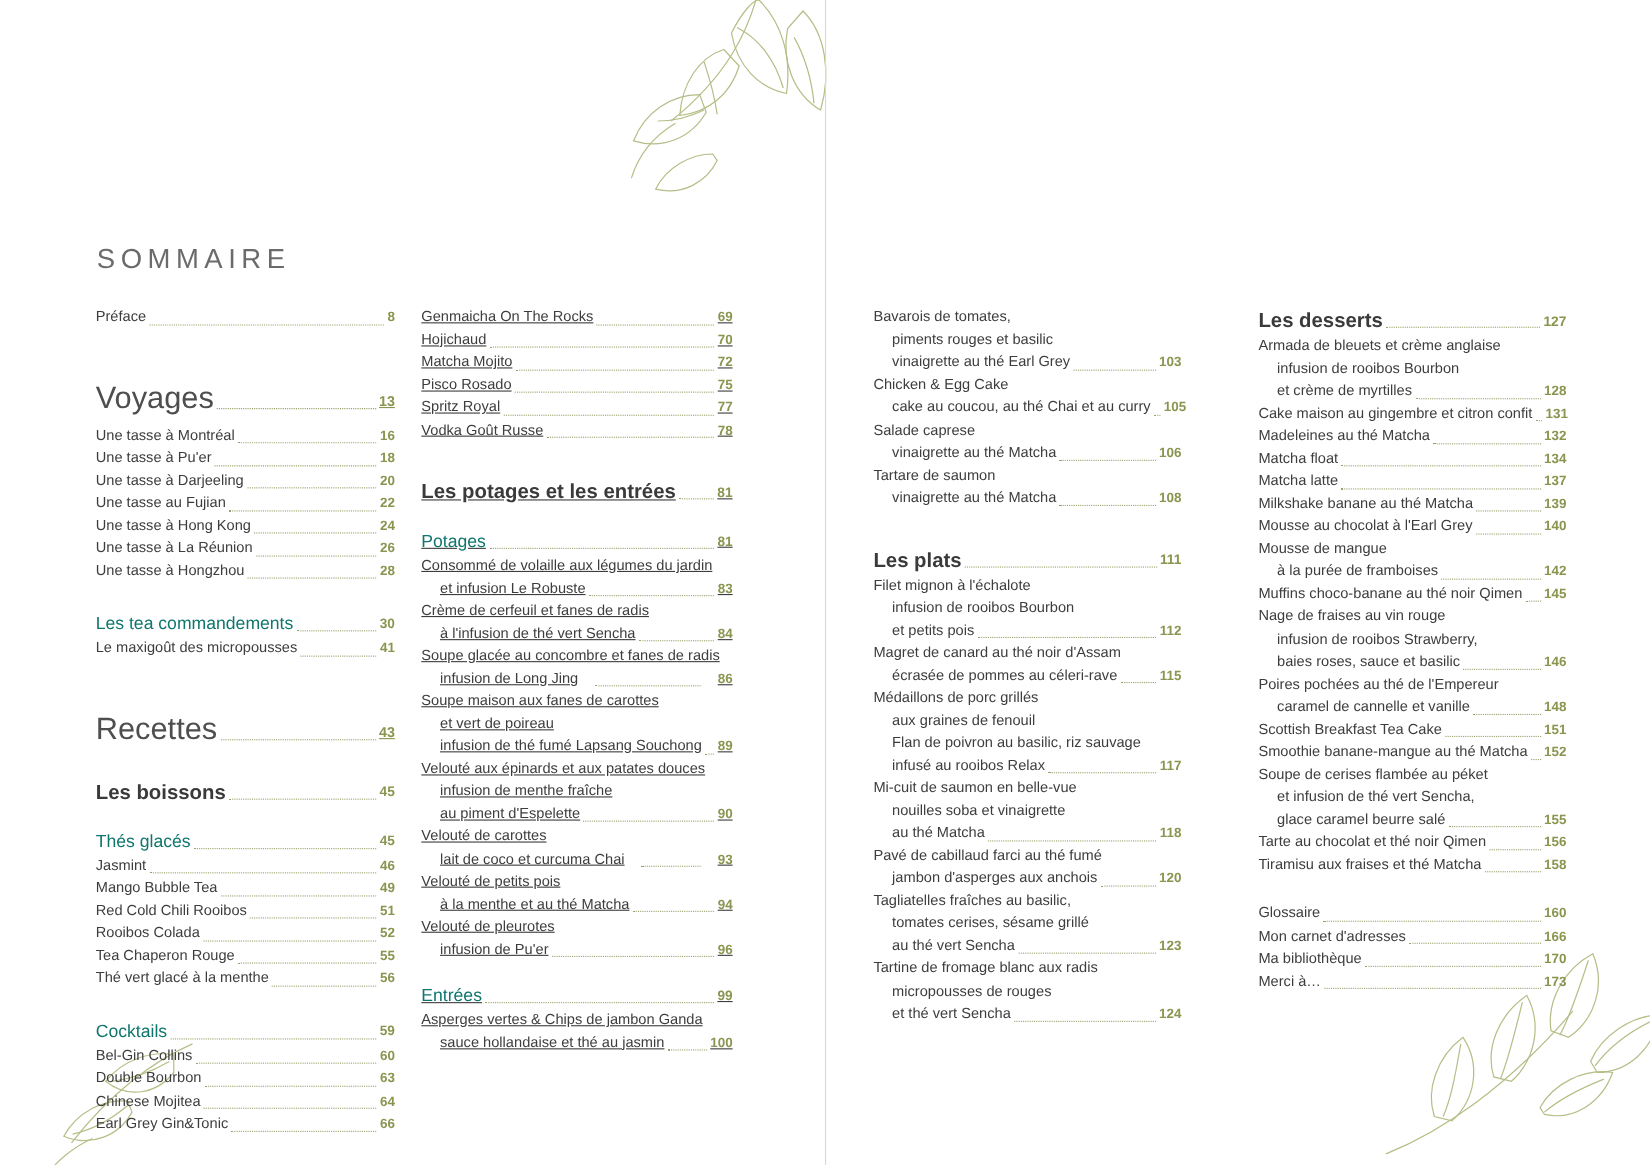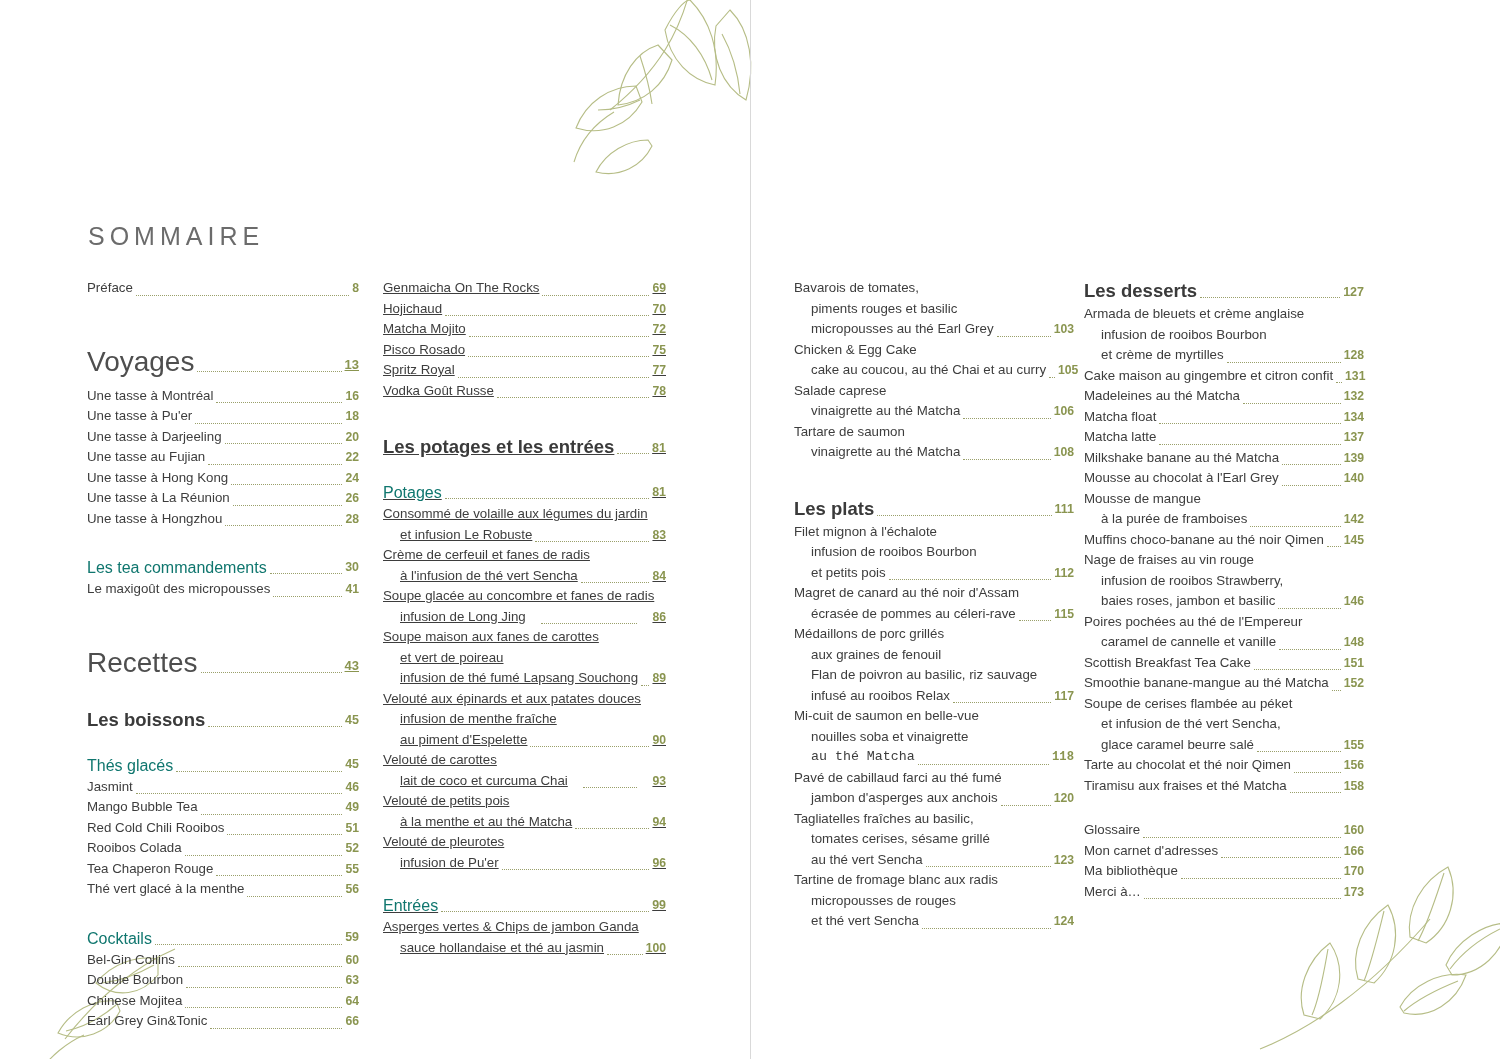--- a/index.html
+++ b/index.html
@@ -27,21 +27,21 @@
   .page-title{
     position:absolute;left:88px;top:205px;
     font-size:25px;letter-spacing:5px;color:#6b6b6b;font-weight:400;
   }
 
   
   .col{position:absolute;top:278px;}
   .col1{left:87px;width:272px;}
   .col2{left:383px;width:283px;text-decoration:underline;}
   .col3{left:794px;width:280px;}
-  .col4{left:1084px;width:280px;}
+  .col4{left:1144px;width:280px;}
 
   
   .row{
     display:flex;align-items:flex-end;
     font-size:13.3px;line-height:20.5px;color:#3d3d3d;
     white-space:nowrap;
   }
   .row .lbl{flex:0 0 auto;}
   .row .dots{
     flex:1 1 auto;margin:0 3px 3px 3px;
@@ -385,21 +385,21 @@
     </div>
   </div>
 <div class="col col3">
     <div class="row">
       <span class="lbl">Bavarois de tomates,</span>
     </div>
     <div class="row cont-row" style="padding-left: 17px;">
       <span class="lbl">piments rouges et basilic</span>
     </div>
     <div class="row cont-row" style="padding-left: 17px;">
-      <span class="lbl">micropousses au thé Earl Grey</span>
+      <span class="lbl">vinaigrette au thé Earl Grey</span>
       <span class="dots"></span>
       <span class="pg">103</span>
     </div>
     <div class="row">
       <span class="lbl">Chicken &amp; Egg Cake</span>
     </div>
     <div class="row cont-row" style="padding-left: 17px;">
       <span class="lbl">cake au coucou, au thé Chai et au curry</span>
       <span class="dots"></span>
       <span class="pg">105</span>
@@ -458,21 +458,21 @@
       <span class="lbl">infusé au rooibos Relax</span>
       <span class="dots"></span>
       <span class="pg">117</span>
     </div>
     <div class="row">
       <span class="lbl">Mi-cuit de saumon en belle-vue</span>
     </div>
     <div class="row cont-row" style="padding-left: 17px;">
       <span class="lbl">nouilles soba et vinaigrette</span>
     </div>
-    <div class="row cont-row" style="padding-left: 17px; font-family: Liberation Mono, monospace;">
+    <div class="row cont-row" style="padding-left: 17px;">
       <span class="lbl">au thé Matcha</span>
       <span class="dots"></span>
       <span class="pg">118</span>
     </div>
     <div class="row">
       <span class="lbl">Pavé de cabillaud farci au thé fumé</span>
     </div>
     <div class="row cont-row" style="padding-left: 17px;">
       <span class="lbl">jambon d'asperges aux anchois</span>
       <span class="dots"></span>
@@ -561,21 +561,21 @@
       <span class="dots"></span>
       <span class="pg">145</span>
     </div>
     <div class="row">
       <span class="lbl">Nage de fraises au vin rouge</span>
     </div>
     <div class="row cont-row" style="padding-left: 17px;">
       <span class="lbl">infusion de rooibos Strawberry,</span>
     </div>
     <div class="row cont-row" style="padding-left: 17px;">
-      <span class="lbl">baies roses, jambon et basilic</span>
+      <span class="lbl">baies roses, sauce et basilic</span>
       <span class="dots"></span>
       <span class="pg">146</span>
     </div>
     <div class="row">
       <span class="lbl">Poires pochées au thé de l'Empereur</span>
     </div>
     <div class="row cont-row" style="padding-left: 17px;">
       <span class="lbl">caramel de cannelle et vanille</span>
       <span class="dots"></span>
       <span class="pg">148</span>

